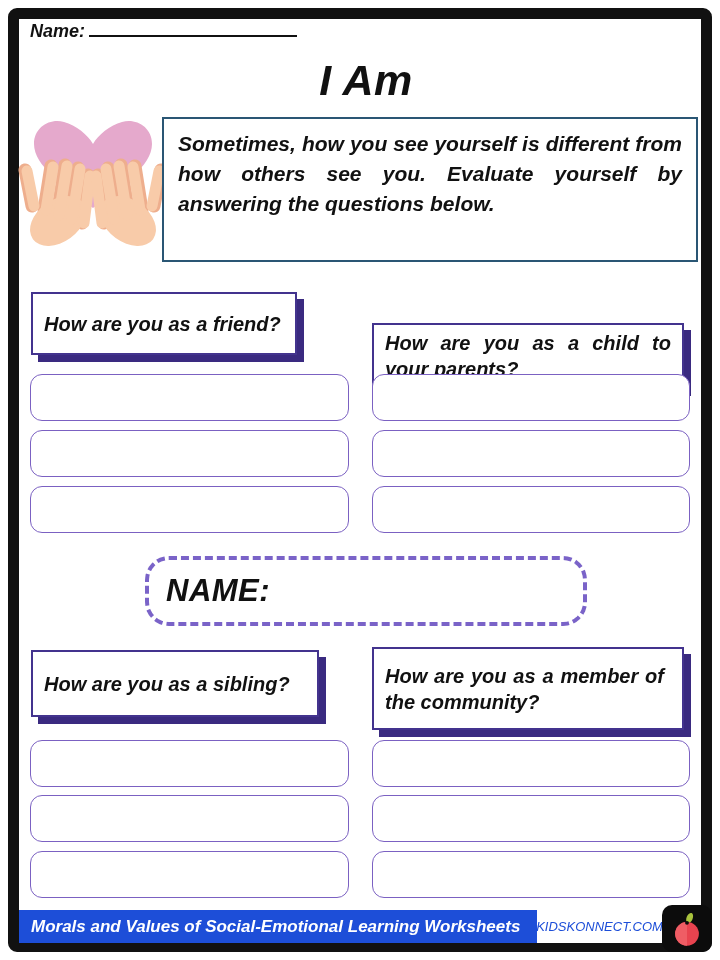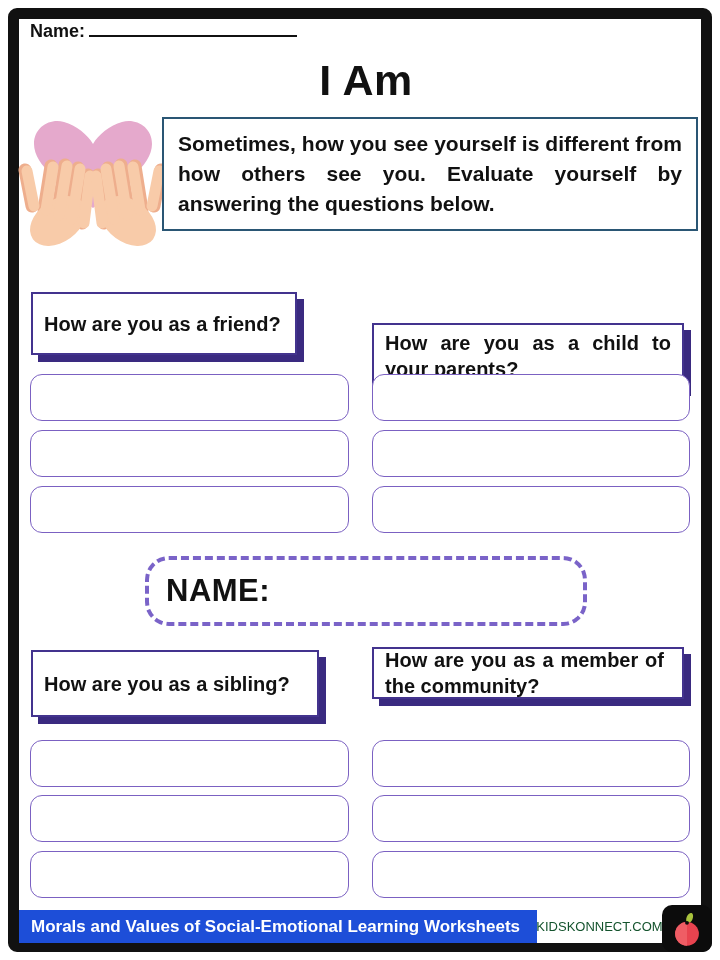--- a/index.html
+++ b/index.html
@@ -1,48 +1,48 @@
 <!DOCTYPE html>
 <html><head>
 <meta charset="utf-8">
 <style>
   html,body{margin:0;padding:0;background:#fff;}
   .page{
     position:relative;width:720px;height:960px;background:#fff;overflow:hidden;
-    font-family:"Liberation Sans",sans-serif;color:#111;
+    font-family:"Liberation Sans",sans-serif;color:#111;font-style:italic;
   }
   .frame{
     position:absolute;left:8px;top:8px;width:704px;height:944px;
     border:11px solid #111;border-radius:9px;box-sizing:border-box;z-index:2;
   }
   
   .name-row{position:absolute;left:30px;top:20px;z-index:3;font-size:18px;font-weight:bold;}
   .name-line{display:inline-block;width:208px;height:15px;border-bottom:2.5px solid #111;margin-left:4px;vertical-align:baseline;}
   .title{position:absolute;left:0;top:50px;width:720px;margin:6px;text-align:center;
     font-size:43px;font-weight:bold;letter-spacing:0.5px;z-index:3;}
   
   .hero-icon{position:absolute;left:18px;top:108px;width:150px;height:150px;z-index:3;}
   
   .instruction-box{
-    position:absolute;left:162px;top:117px;width:536px;height:114px;box-sizing:border-box;
+    position:absolute;left:162px;top:117px;width:536px;height:145px;box-sizing:border-box;
     border:2px solid #2a5674;padding:10px 14px;z-index:3;background:#fff;
   }
   .instruction-box p{margin:0;font-size:21px;font-weight:bold;line-height:1.42;text-align:justify;}
   
   .q-box{
     position:absolute;box-sizing:border-box;background:#fff;z-index:3;
     border:2.5px solid #43338e;box-shadow:7px 7px 0 0 #3a2a80;
     display:flex;align-items:center;font-size:20px;font-weight:bold;line-height:1.3;
     padding:0 11px;
   }
   .q-box.justify{text-align:justify;}
   .q1{left:31px;top:292px;width:266px;height:63px;}
   .q2{left:372px;top:283px;width:312px;height:66px;margin-top:40px;}
   .q3{left:31px;top:650px;width:288px;height:67px;}
-  .q4{left:372px;top:647px;width:312px;height:52px;padding-right:18px;}
+  .q4{left:372px;top:647px;width:312px;height:83px;padding-right:18px;}
   
   .ans{
     position:absolute;height:47px;box-sizing:border-box;background:#fff;z-index:3;
     border:1.5px solid #7b61c2;border-radius:12px;
   }
   .col-l{left:30px;width:319px;}
   .col-r{left:372px;width:318px;}
   .r1{top:374px;}.r2{top:430px;}.r3{top:486px;}
   .r4{top:740px;}.r5{top:795px;}.r6{top:851px;}
   
@@ -54,21 +54,21 @@
   }
   
   .footer-bar{
     position:absolute;left:19px;top:910px;width:518px;height:33px;background:#1d4ed8;z-index:4;
     display:flex;align-items:center;padding-left:12px;box-sizing:border-box;
     color:#fff;font-size:17px;font-weight:bold;white-space:nowrap;
   }
   .website{
     position:absolute;left:537px;top:910px;width:125px;height:33px;background:#fff;z-index:4;
     display:flex;align-items:center;justify-content:center;
-    font-size:13px;color:#14532d;white-space:nowrap;
+    font-size:13px;color:#1d4ed8;white-space:nowrap;
   }
   .apple-box{
     position:absolute;left:662px;top:905px;width:50px;height:47px;background:#0c0c0c;
     border-radius:10px;z-index:5;display:flex;align-items:center;justify-content:center;
   }
 </style>
 </head>
 <body>
 
 <div class="page">

